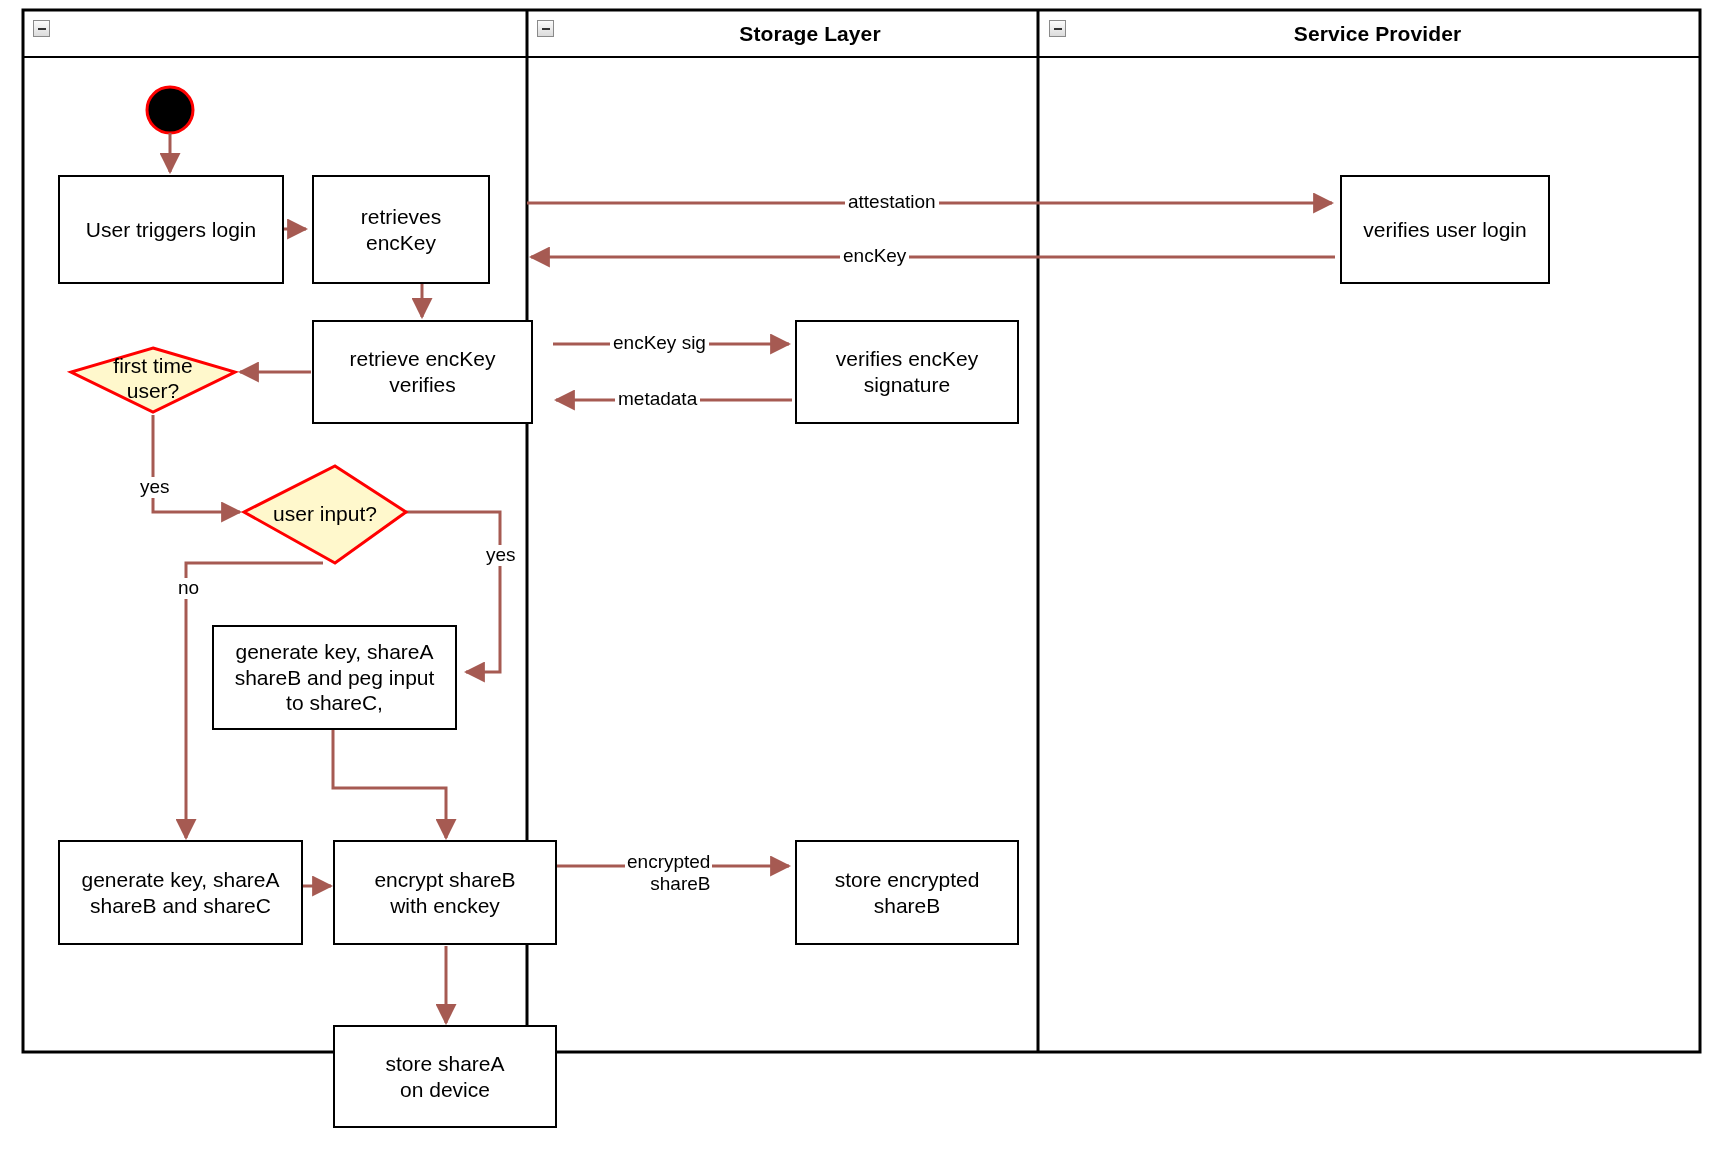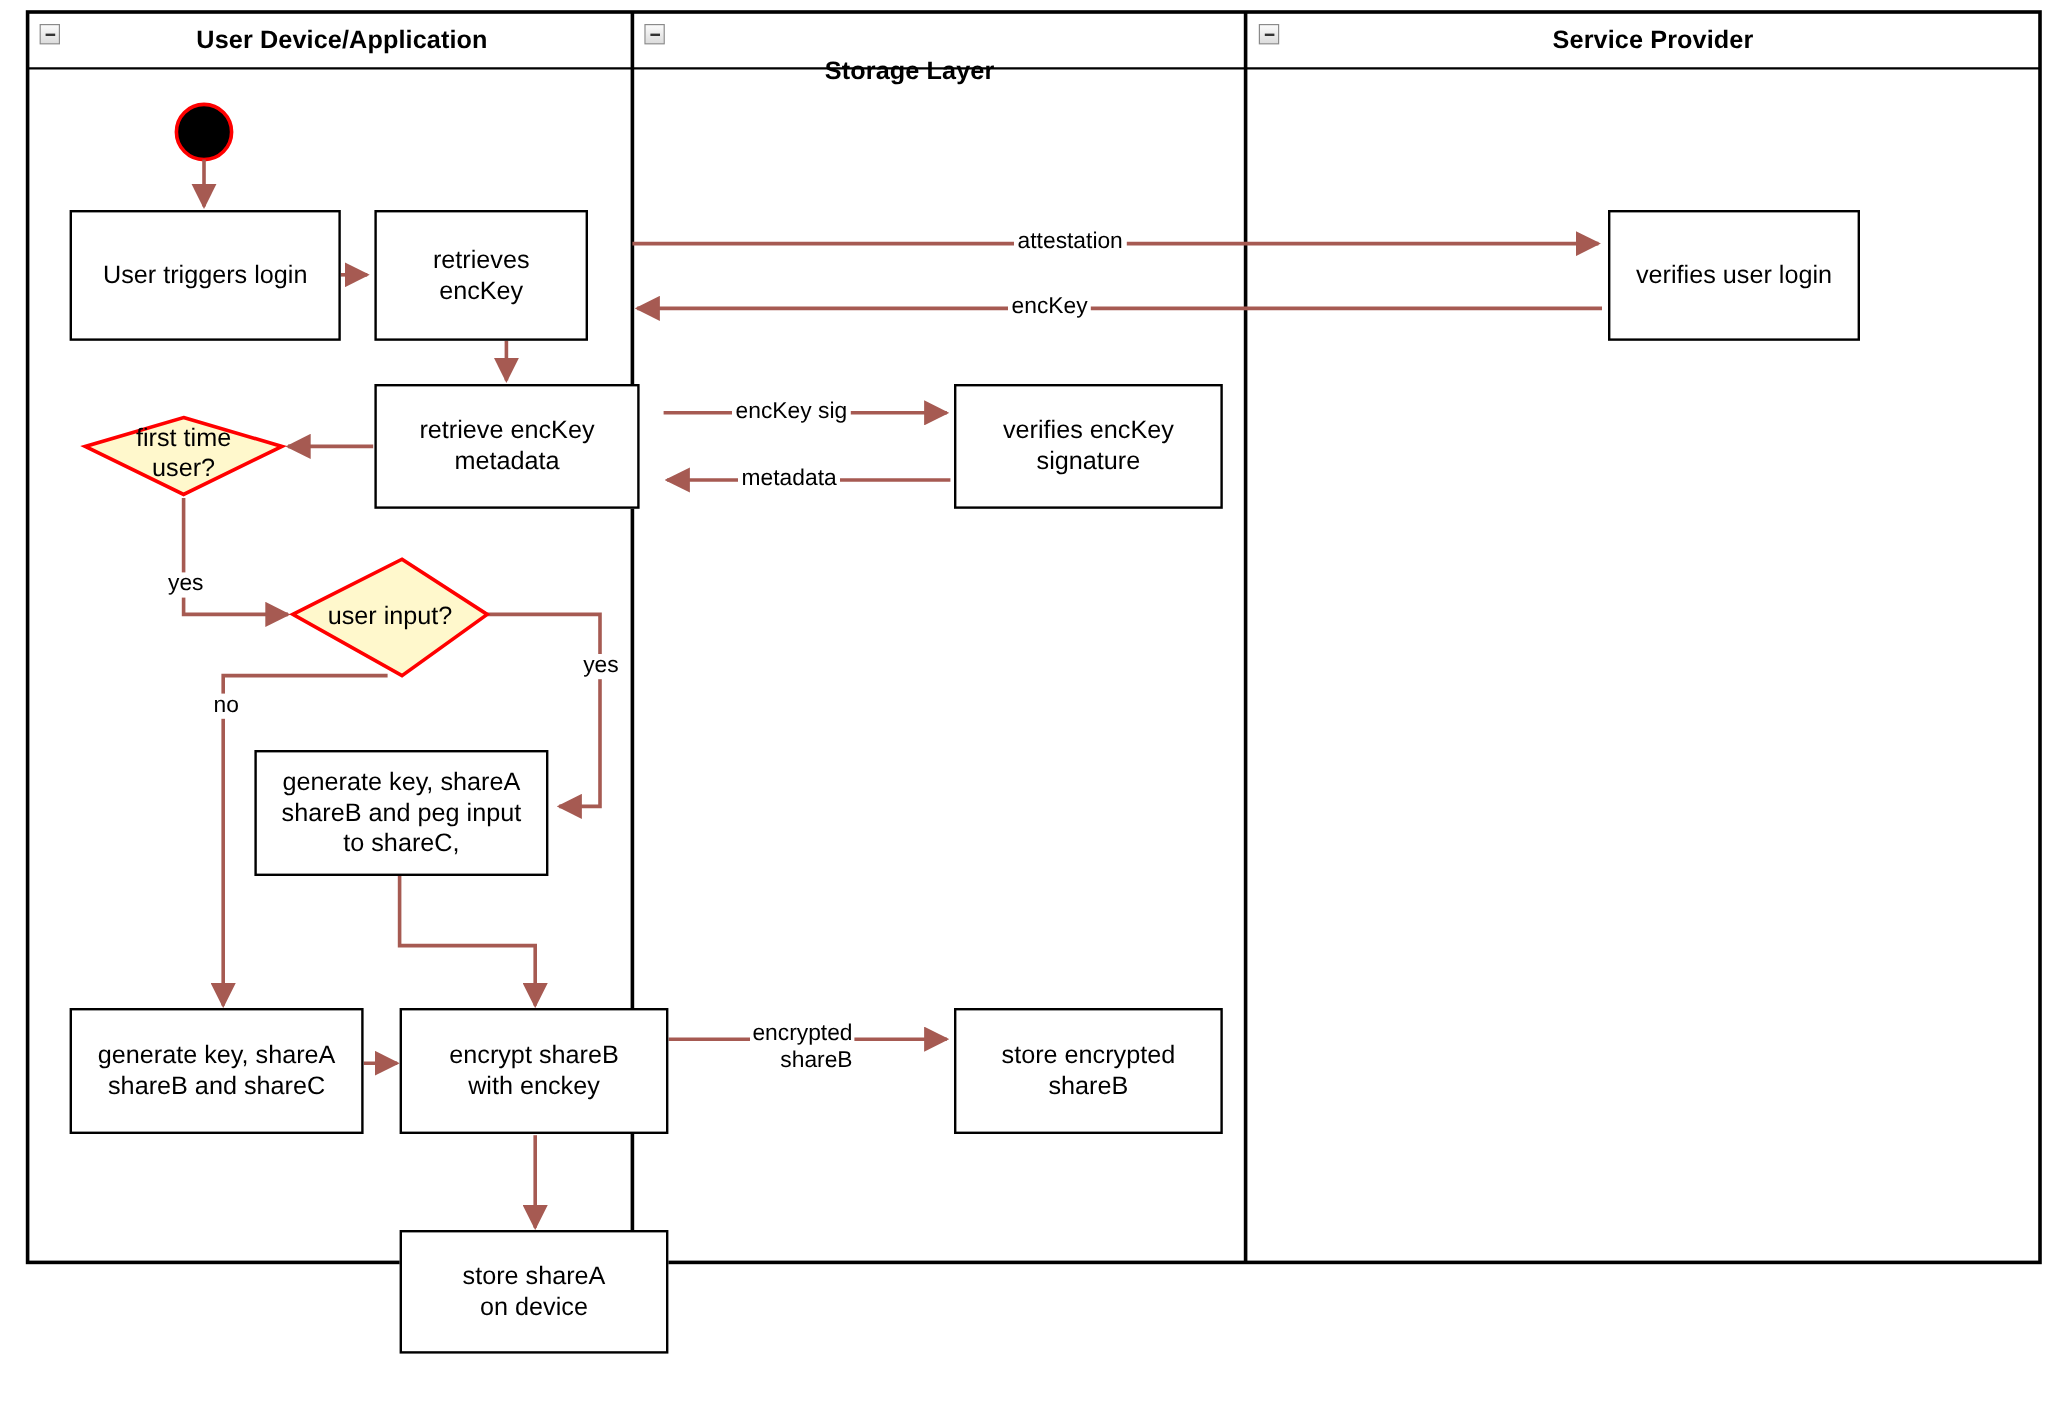--- a/index.html
+++ b/index.html
@@ -98,44 +98,43 @@
 
     <g>
       <polygon points="153,348 235,372 153,412 71,372" fill="#fff8cc" stroke="#ff0000" stroke-width="3"></polygon>
       <polygon points="335,466 406,512 335,563 244,512" fill="#fff8cc" stroke="#ff0000" stroke-width="3"></polygon>
     </g>
   </svg>
 
   <div class="collapse-icon" style="left:33px;top:20px;">
       <i></i>
     </div>
-  <div class="lane-title" style="left:55px;top:14px;width:460px;height:40px;">User Device/Application</div>
 
   <div class="collapse-icon" style="left:537px;top:20px;">
       <i></i>
     </div>
-  <div class="lane-title" style="left:528px;top:14px;width:460px;height:40px;margin-top:26px;">Storage Layer</div>
+  <div class="lane-title" style="left:580px;top:14px;width:460px;height:40px;">Storage Layer</div>
 
   <div class="collapse-icon" style="left:1049px;top:20px;">
       <i></i>
     </div>
   <div class="lane-title" style="left:1070px;top:14px;width:615px;height:40px;">Service Provider</div>
 
   <div class="node act" style="left:58px;top:175px;width:226px;height:109px;">
     <span class="lbl">User triggers login</span>
   </div>
 
   <div class="node act" style="left:312px;top:175px;width:178px;height:109px;">
     <span class="lbl">retrieves
 encKey</span>
   </div>
 
   <div class="node act" style="left:312px;top:320px;width:221px;height:104px;">
     <span class="lbl">retrieve encKey
-metadata</span>
+verifies</span>
   </div>
 
   <div class="node act" style="left:795px;top:320px;width:224px;height:104px;overflow:visible;">
     <span class="lbl">verifies encKey signature</span>
   </div>
 
   <div class="node act" style="left:212px;top:625px;width:245px;height:105px;">
     <span class="lbl">generate key, shareA
 shareB and peg input
 to shareC,</span>

